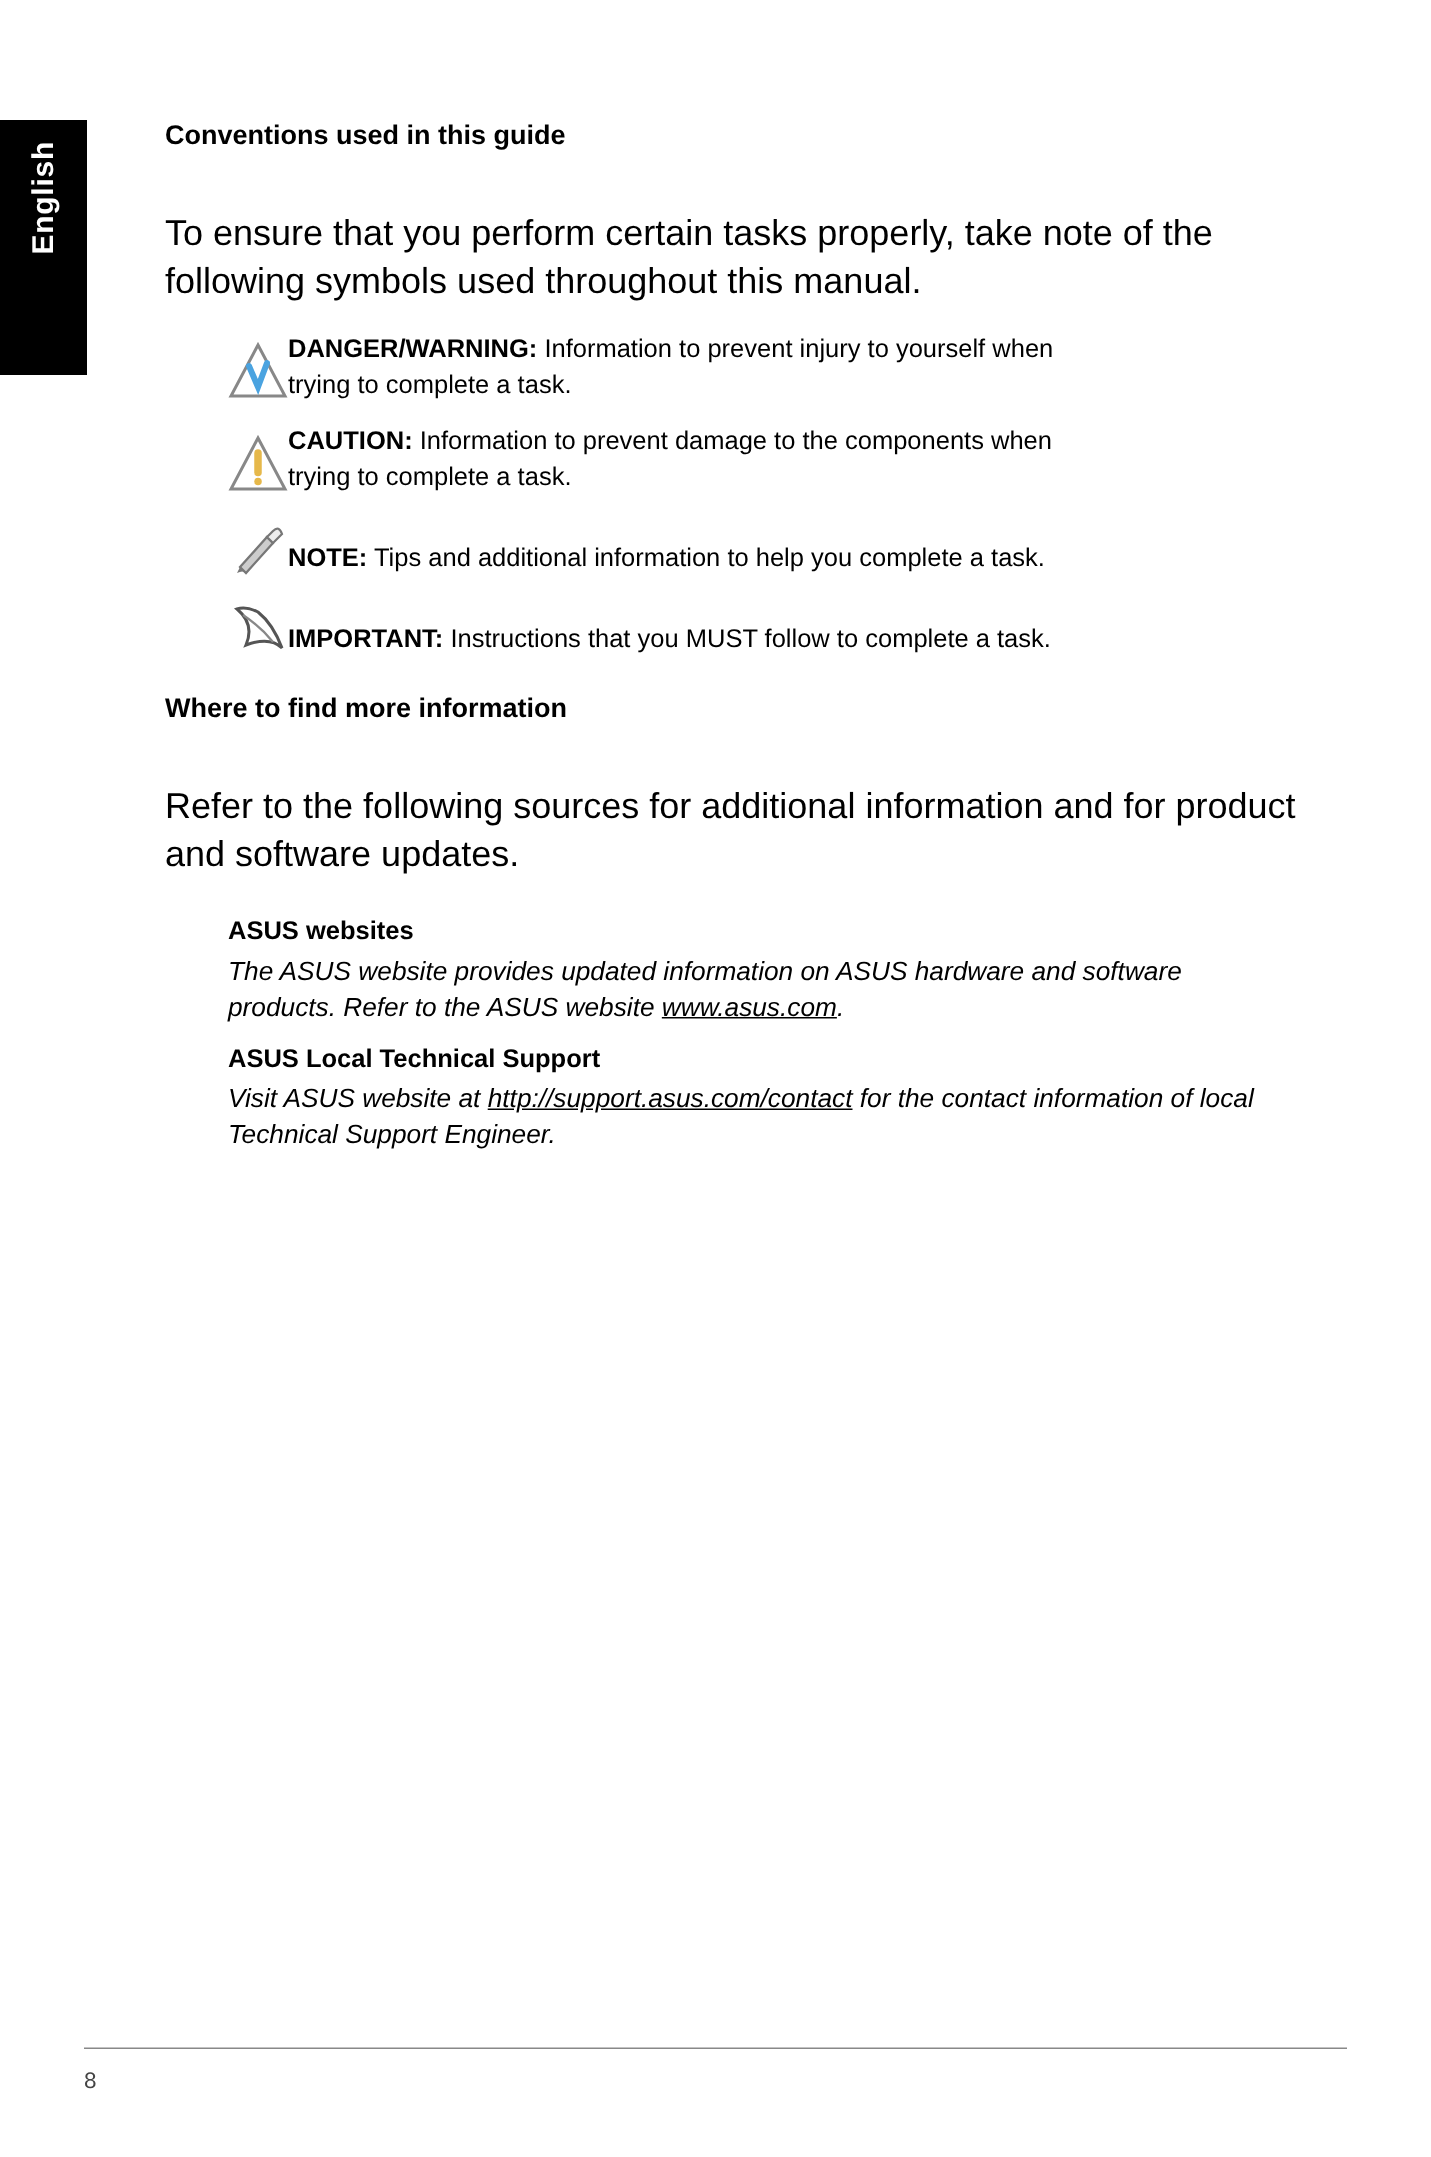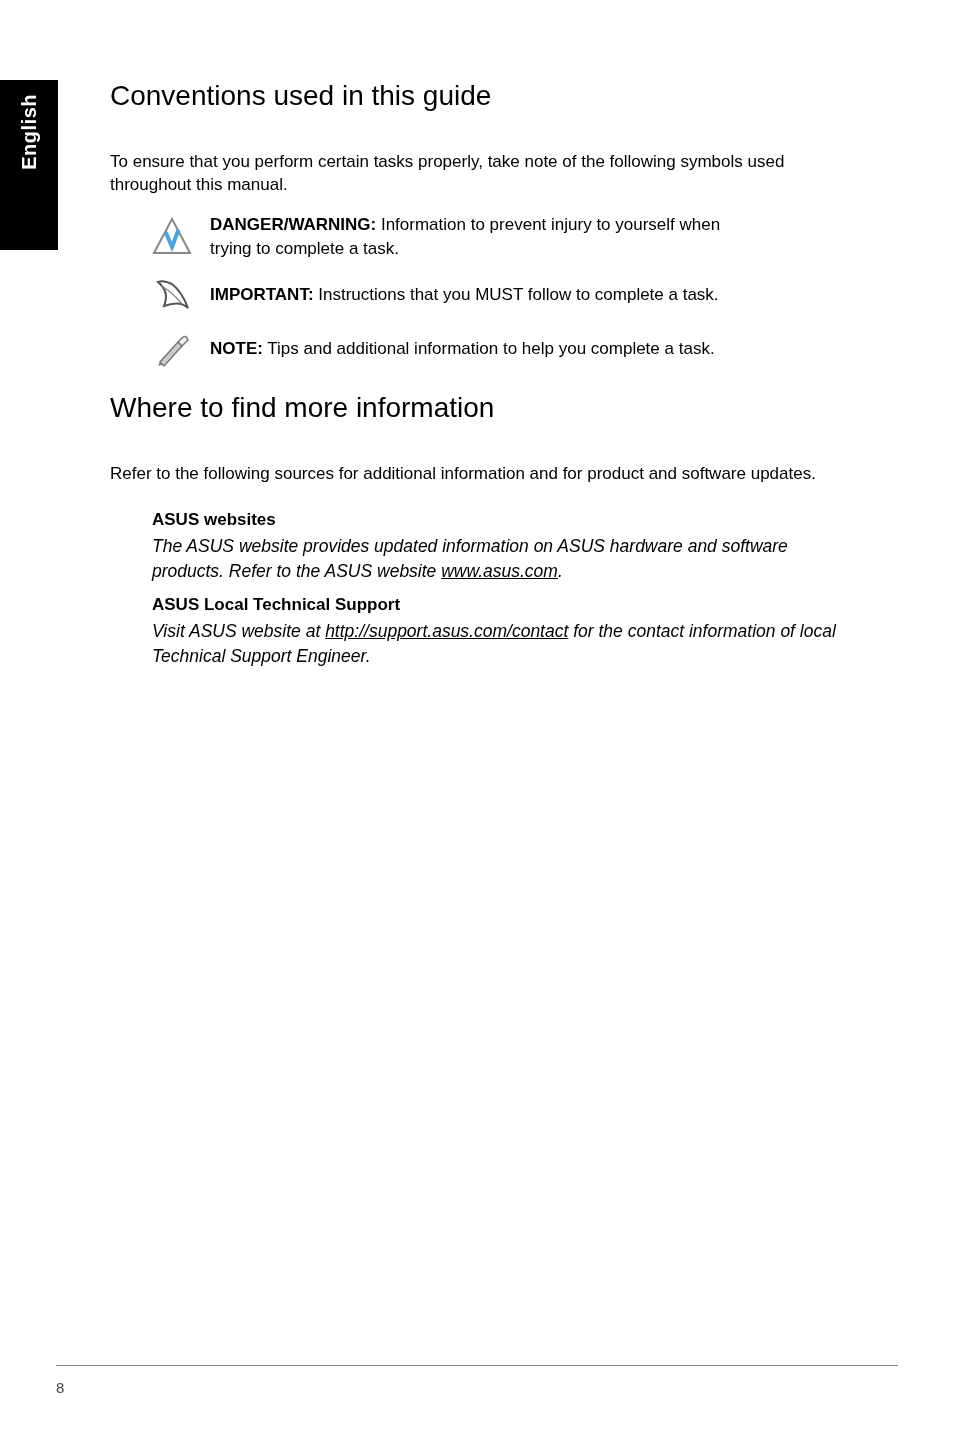--- a/index.html
+++ b/index.html
@@ -17,32 +17,32 @@
     color: #fff;
     font-weight: bold;
     font-size: 20px;
     writing-mode: vertical-rl;
     text-orientation: mixed;
     transform: rotate(180deg);
     letter-spacing: 0.5px;
     font-family: Arial, Helvetica, sans-serif;
   }
   h2.section-title {
-    font-size: 28px;
-    font-weight: normal;
+    font-size: 18px;
+    font-weight: bold;
     margin-bottom: 14px;
   }
   p.intro {
-    font-size: 17px;
+    font-size: 24px;
     line-height: 1.35;
     margin-bottom: 16px;
     margin-top: 39px;
   }
   .convention-list { margin-left: 42px; margin-bottom: 24px; }
-  .conv-item { display: flex; align-items: center; margin-bottom: 14px; gap: 18px; }
+  .conv-item { display: flex; align-items: flex-end; margin-bottom: 14px; }
   .conv-icon { width: 40px; height: 40px; flex: 0 0 40px; display:flex; align-items:center; justify-content:center;}
   .conv-text { font-size: 17px; line-height: 1.4; max-width: 520px; }
   .conv-text .label { font-weight: bold; }
   .where-block h2.section-title { margin-top: 24px; }
   .info-indent { margin-left: 42px; margin-top: 24px; }
   .info-sub { font-size: 17px; font-weight: bold; margin-top: 12px; margin-bottom: 4px; }
   .info-para { font-size: 17.5px; line-height: 1.4; margin-bottom: 6px; max-width: 720px; font-style: italic;}
   .info-para .underline { text-decoration: underline; }
   .footer-line {
     position: absolute;
@@ -75,43 +75,55 @@
         <svg viewBox="0 0 40 40" width="40" height="40">
           <polygon points="20,2 38,36 2,36" fill="none" stroke="#888" stroke-width="2"></polygon>
           <polyline points="14,16 20,30 26,14" fill="none" stroke="#4aa3e0" stroke-width="4" stroke-linecap="round"></polyline>
         </svg>
       </div>
       <div class="conv-text">
         <span class="label">DANGER/WARNING:</span><span> Information to prevent injury to yourself when trying to complete a task.</span>
       </div>
     </div>
 
-
     <div class="conv-item">
       <div class="conv-icon">
         <svg viewBox="0 0 40 40" width="40" height="40">
-          <path d="M6 8 Q18 18 12 32 Q28 26 36 34 Q30 18 20 10 Q12 6 6 8 Z" fill="none" stroke="#555" stroke-width="2"></path>
-          <path d="M10 12 Q22 20 30 30" fill="none" stroke="#888" stroke-width="1.5"></path>
+          <polygon points="20,2 38,36 2,36" fill="none" stroke="#888" stroke-width="2"></polygon>
+          <line x1="20" y1="12" x2="20" y2="25" stroke="#e6b84a" stroke-width="5" stroke-linecap="round"></line>
+          <circle cx="20" cy="31" r="2.5" fill="#e6b84a"></circle>
         </svg>
       </div>
       <div class="conv-text">
-        <span class="label">IMPORTANT:</span><span> Instructions that you MUST follow to complete a task.</span>
+        <span class="label">CAUTION:</span><span> Information to prevent damage to the components when trying to complete a task.</span>
       </div>
     </div>
 
     <div class="conv-item">
       <div class="conv-icon">
         <svg viewBox="0 0 40 40" width="40" height="40">
           <path d="M8 34 L26 14 L30 18 L12 38 Z" fill="#ccc" stroke="#777" stroke-width="1.5"></path>
           <path d="M26 14 L30 10 Q34 6 36 12 L30 18 Z" fill="#eee" stroke="#777" stroke-width="1.5"></path>
           <path d="M6 38 Q10 36 12 38 L8 34 Z" fill="#777"></path>
         </svg>
       </div>
       <div class="conv-text">
         <span class="label">NOTE:</span><span> Tips and additional information to help you complete a task.</span>
+      </div>
+    </div>
+
+    <div class="conv-item">
+      <div class="conv-icon">
+        <svg viewBox="0 0 40 40" width="40" height="40">
+          <path d="M6 8 Q18 18 12 32 Q28 26 36 34 Q30 18 20 10 Q12 6 6 8 Z" fill="none" stroke="#555" stroke-width="2"></path>
+          <path d="M10 12 Q22 20 30 30" fill="none" stroke="#888" stroke-width="1.5"></path>
+        </svg>
+      </div>
+      <div class="conv-text">
+        <span class="label">IMPORTANT:</span><span> Instructions that you MUST follow to complete a task.</span>
       </div>
     </div>
 
   </div>
 
   <div class="where-block">
     <h2 class="section-title">Where to find more information</h2>
     <p class="intro">Refer to the following sources for additional information and for product and software updates.</p>
 
     <div class="info-indent">

